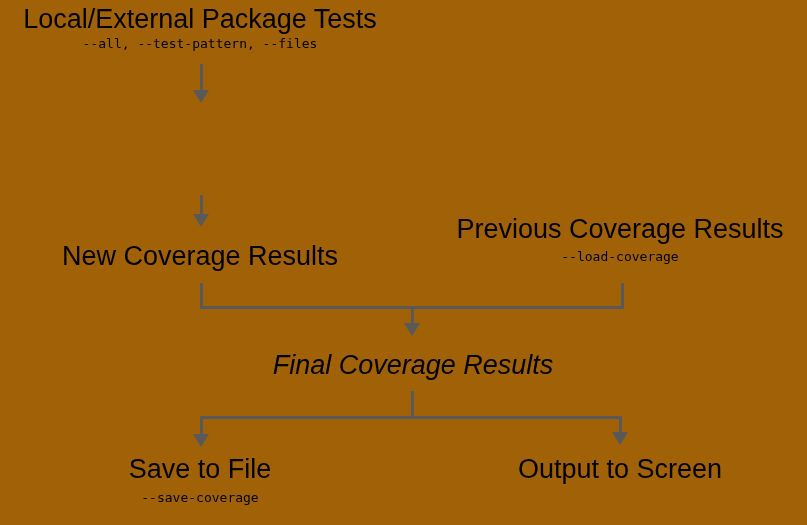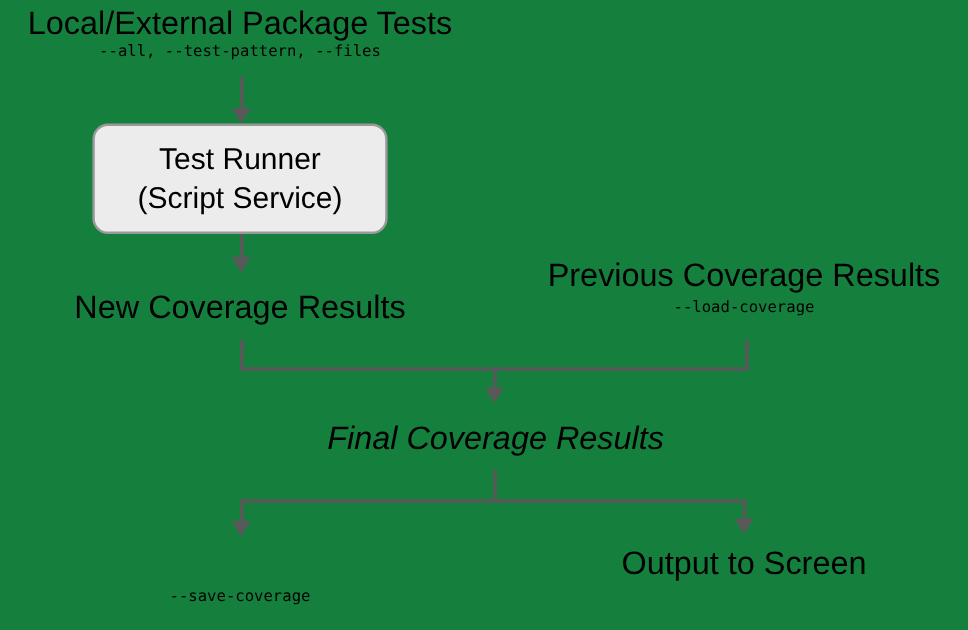--- a/index.html
+++ b/index.html
@@ -4,21 +4,21 @@
 <style>
   html, body {
     margin: 0;
     padding: 0;
     background: #ffffff;
   }
   .canvas {
     position: relative;
     width: 807px;
     height: 525px;
-    background: #15803d;
+    background: #a16207;
     font-family: "Liberation Sans", sans-serif;
     color: #000000;
     overflow: hidden;
   }
   .label {
     position: absolute;
     text-align: center;
     font-size: 27px;
     line-height: 1.15;
     white-space: nowrap;
@@ -72,24 +72,20 @@
 <body>
 
 <div class="canvas">
 
   <div class="label" style="left:0px; top:4px; width:400px;">Local/External Package Tests</div>
   <div class="mono" style="left:0px; top:37px; width:400px;">--all, --test-pattern, --files</div>
 
   <div class="vline" style="left:200px; top:64px; height:28px;"></div>
   <div class="arrowhead" style="left:193px; top:90px;"></div>
 
-  <div class="node-box">
-    <div>Test Runner</div>
-    <div>(Script Service)</div>
-  </div>
 
   <div class="vline" style="left:200px; top:195px; height:21px;"></div>
   <div class="arrowhead" style="left:193px; top:214px;"></div>
 
   <div class="label" style="left:0px; top:241px; width:400px;">New Coverage Results</div>
 
   <div class="label" style="left:420px; top:214px; width:400px;">Previous Coverage Results</div>
   <div class="mono" style="left:420px; top:250px; width:400px;">--load-coverage</div>
 
   <div class="vline" style="left:200px; top:283px; height:26px;"></div>
@@ -100,17 +96,18 @@
 
   <div class="label" style="left:213px; top:350px; width:400px;font-style:italic;">Final Coverage Results</div>
 
   <div class="vline" style="left:411px; top:391px; height:27px;"></div>
   <div class="hline" style="left:200px; top:416px; width:422px;"></div>
   <div class="vline" style="left:200px; top:418px; height:17px;"></div>
   <div class="arrowhead" style="left:193px; top:434px;"></div>
   <div class="vline" style="left:619px; top:418px; height:15px;"></div>
   <div class="arrowhead" style="left:612px; top:432px;"></div>
 
+  <div class="label" style="left:0px; top:454px; width:400px;">Save to File</div>
   <div class="mono" style="left:0px; top:491px; width:400px;">--save-coverage</div>
 
   <div class="label" style="left:420px; top:454px; width:400px;">Output to Screen</div>
 
 </div>
 
 </body></html>

